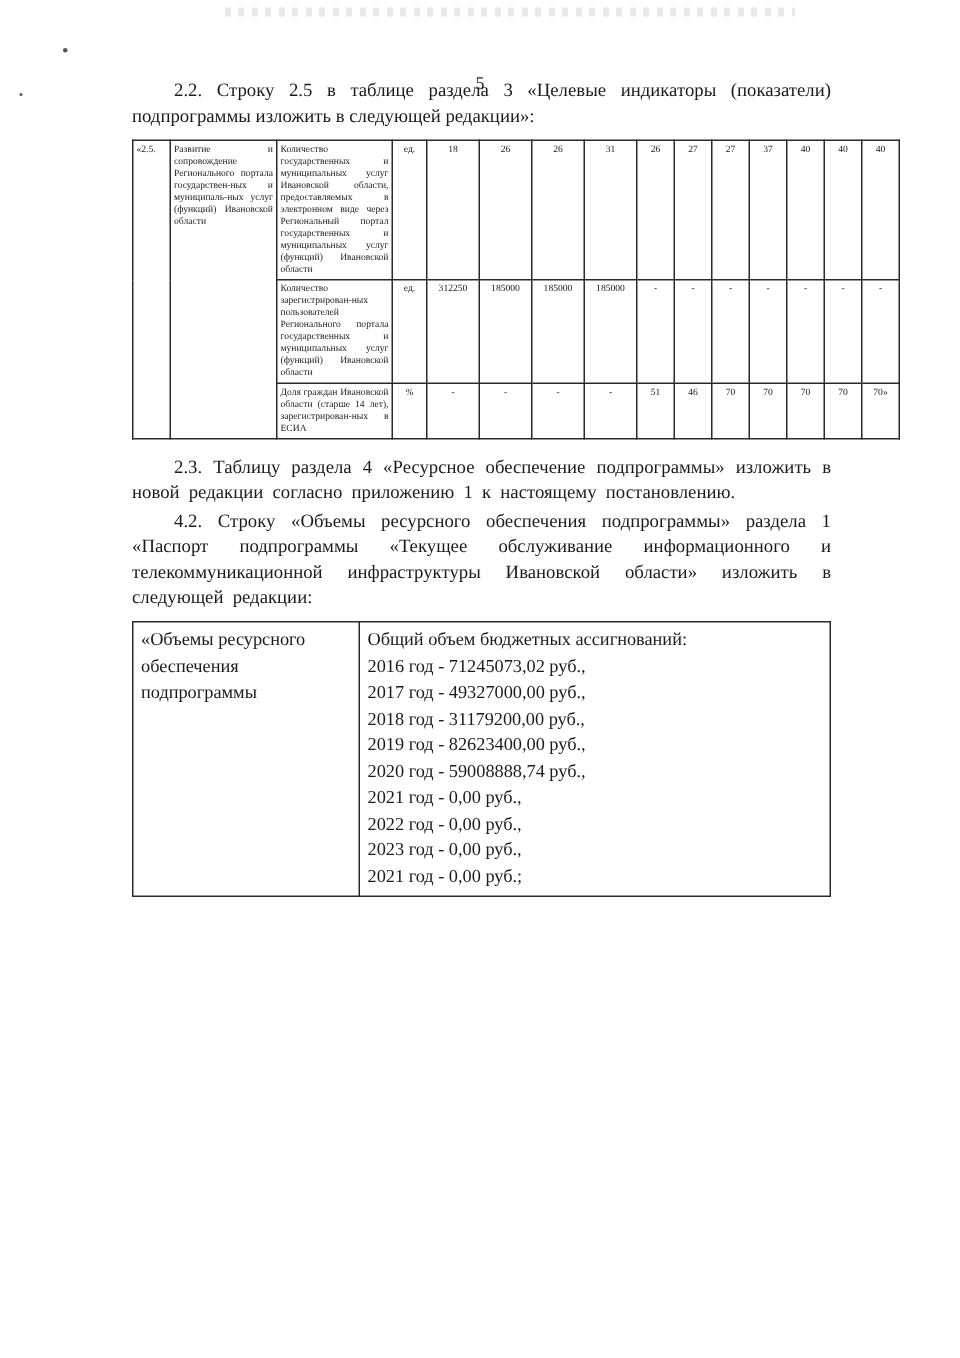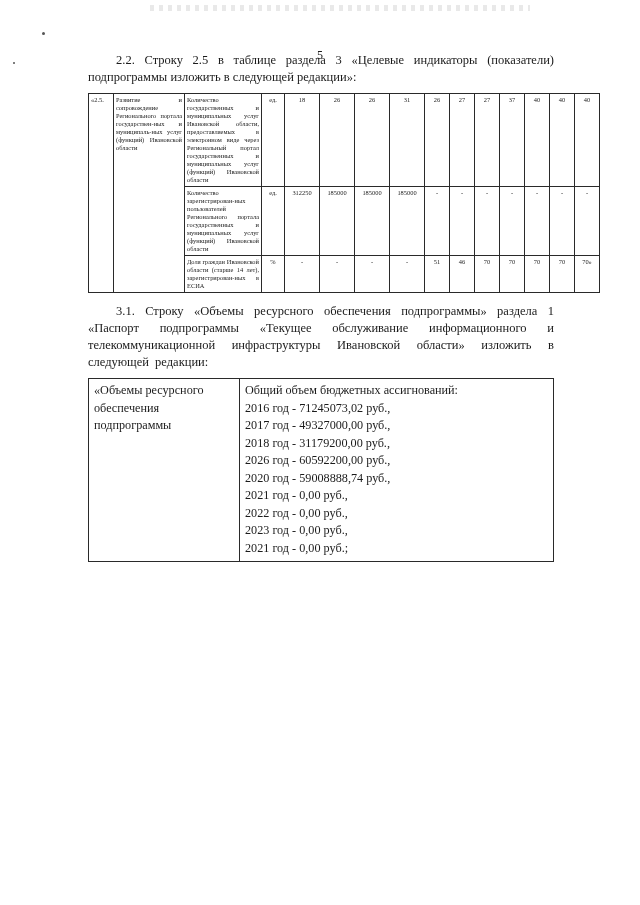--- a/index.html
+++ b/index.html
@@ -162,33 +162,34 @@
           <td class="c-s num">70</td>
           <td class="c-s num">70</td>
           <td class="c-s num">70</td>
           <td class="c-s num">70</td>
           <td class="c-s num">70»</td>
         </tr>
       </tbody>
         </table>
     </div>
 
-    <p class="para sq">3.1. Строку «Объемы ресурсного обеспечения подпрограммы» раздела 1 «Паспорт подпрограммы «Текущее обслуживание информационного и телекоммуникационной инфраструктуры Ивановской области» изложить в следующей редакции:</p>
+    <p class="para sq">2.3. Таблицу раздела 4 «Ресурсное обеспечение подпрограммы» изложить в новой редакции согласно приложению 1 к настоящему постановлению.</p>
+    <p class="para sq">4.2. Строку «Объемы ресурсного обеспечения подпрограммы» раздела 1 «Паспорт подпрограммы «Текущее обслуживание информационного и телекоммуникационной инфраструктуры Ивановской области» изложить в следующей редакции:</p>
 
     <div class="tbl-wrap">
       <table class="t2">
         <tbody>
             <tr>
           <td class="c-left">«Объемы ресурсного обеспечения подпрограммы</td>
           <td>
             <span class="kv-head">Общий объем бюджетных ассигнований:</span>
             <span class="kv-line">2016 год - 71245073,02 руб.,</span>
             <span class="kv-line">2017 год - 49327000,00 руб.,</span>
             <span class="kv-line">2018 год - 31179200,00 руб.,</span>
-            <span class="kv-line">2026 год - 60592200,00 руб.,</span>
+            <span class="kv-line">2019 год - 82623400,00 руб.,</span>
             <span class="kv-line">2020 год - 59008888,74 руб.,</span>
             <span class="kv-line">2021 год - 0,00 руб.,</span>
             <span class="kv-line">2022 год - 0,00 руб.,</span>
             <span class="kv-line">2023 год - 0,00 руб.,</span>
             <span class="kv-line">2021 год - 0,00 руб.;</span>
           </td>
         </tr>
       </tbody>
         </table>
     </div>

